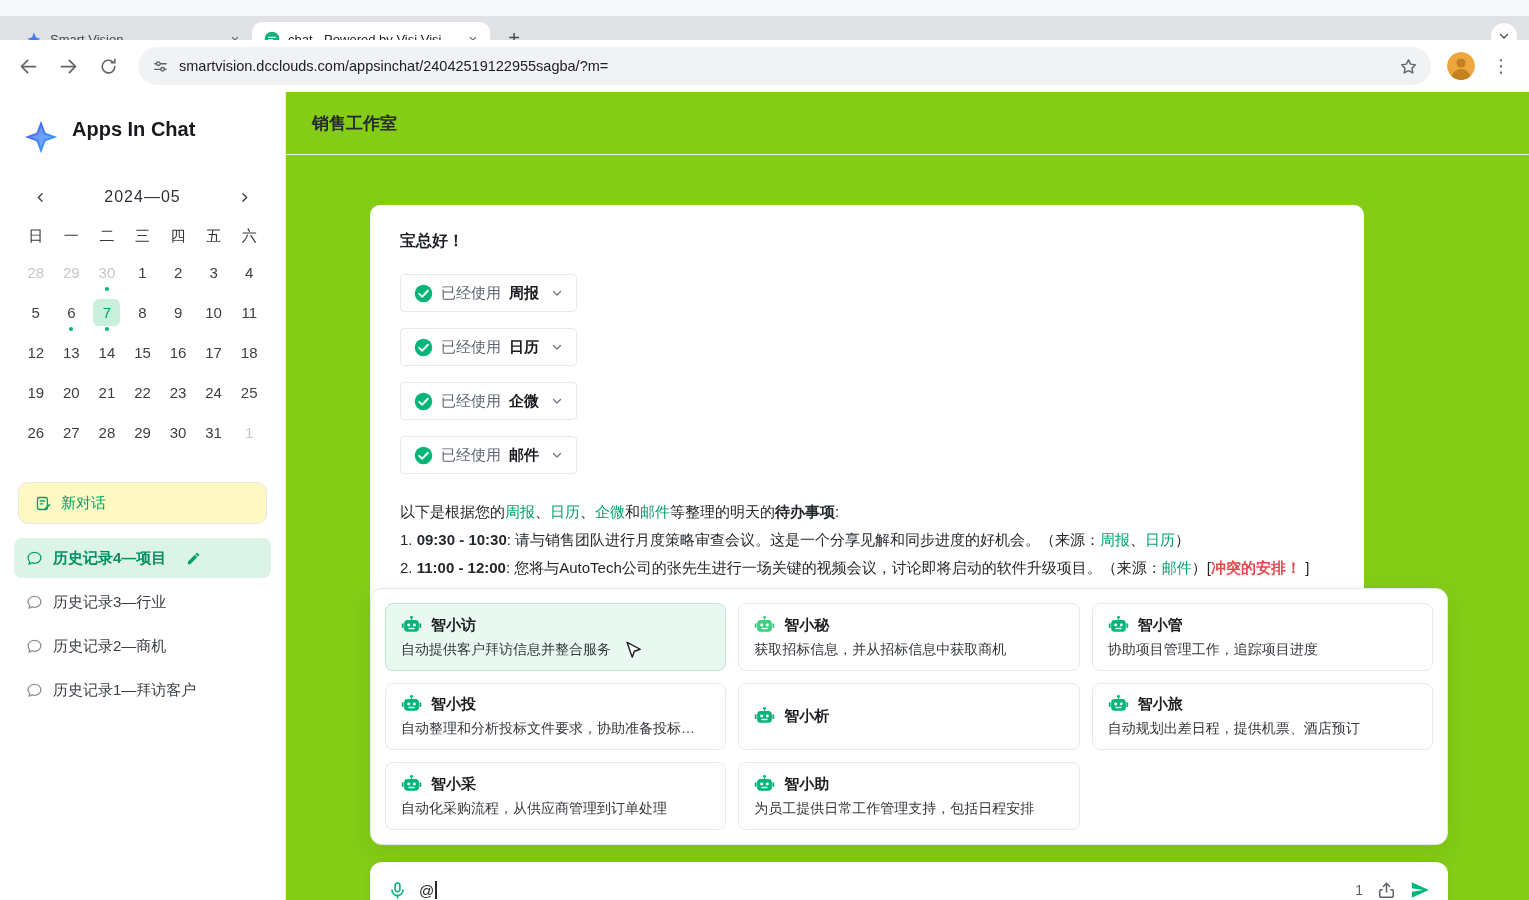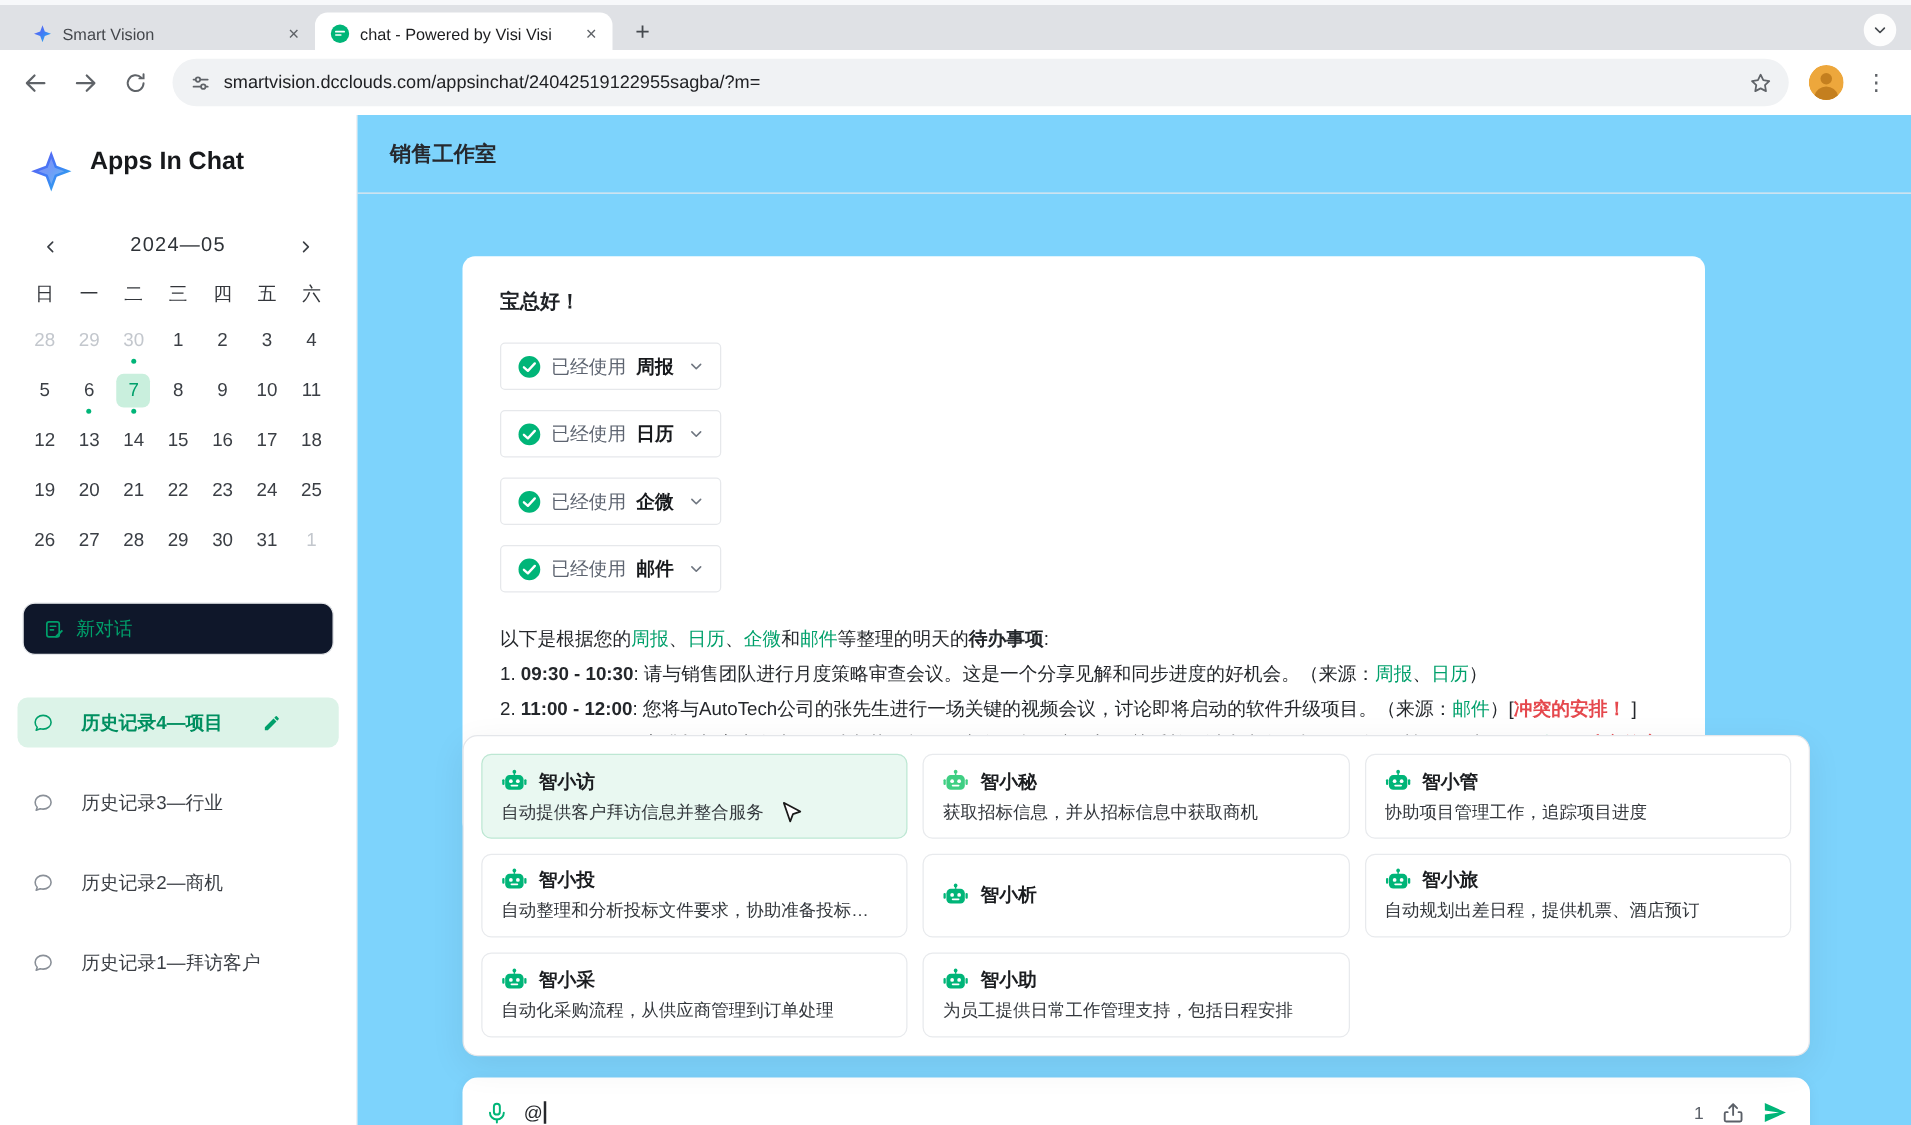--- a/index.html
+++ b/index.html
@@ -1,20 +1,20 @@
 <!DOCTYPE html>
 <html><head>
 <meta charset="utf-8">
 <style>
   * { box-sizing: border-box; margin: 0; padding: 0; }
   body { background:#dfe1e5; font-family:"Liberation Sans", sans-serif; }
   .screen { position:relative; width:1529px; height:900px; overflow:hidden; background:#f7f8fa; }
 
   
-  .tabstrip { position:absolute; top:4px; left:0; right:0; height:40px; background:#dfe1e5; display:flex; align-items:flex-end; padding-left:14px; }
+  .tabstrip { position:absolute; top:16px; left:0; right:0; height:40px; background:#dfe1e5; display:flex; align-items:flex-end; padding-left:14px; }
   .tab { width:238px; height:34px; display:flex; align-items:center; gap:8px; padding:0 8px 0 12px; font-size:13px; color:#44474c; border-radius:10px 10px 0 0; }
   .tab.active { background:#fff; color:#1c1d1f; }
   .tab-fav { width:16px; height:16px; flex:0 0 auto; display:flex; }
   .tab-title { flex:1; white-space:nowrap; overflow:hidden; text-overflow:ellipsis; }
   .tab-close { width:18px; height:18px; border-radius:50%; display:flex; align-items:center; justify-content:center; font-size:15px; color:#5f6368; cursor:pointer; }
   .newtab { width:28px; height:28px; margin:0 0 4px 10px; display:flex; align-items:center; justify-content:center; font-size:20px; color:#45494e; border-radius:50%; cursor:pointer; }
   .tabsearch { position:absolute; right:12px; top:7px; width:26px; height:26px; background:#fdfdfd; border-radius:50%; display:flex; align-items:center; justify-content:center; cursor:pointer; }
 
   .toolbar { position:absolute; top:40px; left:0; right:0; height:52px; background:#fff; display:flex; align-items:center; padding:0 10px; gap:4px; }
   .tb-btn { width:36px; height:36px; border-radius:50%; display:flex; align-items:center; justify-content:center; cursor:pointer; flex:0 0 auto; }
@@ -33,29 +33,29 @@
   .cal-title { font-size:16px; color:#2e3237; letter-spacing:1px; }
   .cal-arrow { width:24px; height:24px; display:flex; align-items:center; justify-content:center; cursor:pointer; }
   .cal-grid { display:grid; grid-template-columns:repeat(7,1fr); margin-top:8px; }
   .cal-wd { height:32px; line-height:32px; text-align:center; font-size:15px; color:#33363b; }
   .cal-cell { height:40px; display:flex; align-items:center; justify-content:center; cursor:pointer; }
   .chip { position:relative; width:27px; height:27px; line-height:27px; text-align:center; font-size:15px; color:#3b3f45; border-radius:6px; }
   .chip.muted { color:#c3c7cd; }
   .chip.selected { background:#c9efdd; color:#00a06b; }
   .chip .dot { position:absolute; left:50%; transform:translateX(-50%); bottom:-5px; width:4px; height:4px; border-radius:50%; background:#00b578; }
 
-  .new-chat { margin:30px 18px 14px; height:42px; border:1px solid #e4e6e9; border-radius:10px; display:flex; align-items:center; gap:9px; padding:0 16px; font-size:15px; color:#00a06b; cursor:pointer; background:#0f172a; }
+  .new-chat { margin:30px 18px 14px; height:42px; border:1px solid #e4e6e9; border-radius:10px; display:flex; align-items:center; gap:9px; padding:0 16px; font-size:15px; color:#00a06b; cursor:pointer; background:#fef9c3; }
   .hist { padding:0 14px; display:flex; flex-direction:column; gap:4px; }
-  .hist-item { height:40px; border-radius:8px; display:flex; align-items:center; gap:22px; padding:0 12px; font-size:15px; color:#3a3e44; cursor:pointer;margin-top:20px; }
+  .hist-item { height:40px; border-radius:8px; display:flex; align-items:center; gap:10px; padding:0 12px; font-size:15px; color:#3a3e44; cursor:pointer; }
   .hist-item.active { background:#dcf3e8; color:#008f60; font-weight:600; }
   .hist-ic { display:flex; flex:0 0 auto; }
   .hist-edit { display:flex; margin-left:10px; cursor:pointer; }
 
   
-  .main { position:absolute; left:286px; top:92px; right:0; bottom:0; background:#7dd3fc; }
+  .main { position:absolute; left:286px; top:92px; right:0; bottom:0; background:#84cc16; }
   .main-header { height:63px; display:flex; align-items:center; padding:0 26px; border-bottom:1px solid #e7e9eb; font-size:17px; font-weight:700; color:#26292e; }
 
   .msg-card { position:absolute; left:84px; top:113px; width:994px; background:#fff; border-radius:10px; padding:26px 30px 30px; }
   .greeting { font-size:16px; font-weight:700; color:#1f2226; }
   .pills { display:flex; flex-direction:column; align-items:flex-start; gap:16px; margin:22px 0 24px; }
   .pill { display:flex; align-items:center; gap:8px; height:38px; padding:0 13px; border:1px solid #e6e8eb; border-radius:4px; background:#fff; font-size:15px; cursor:pointer; }
   .pill-ic { display:flex; }
   .pill-pre { color:#5d6470; }
   .pill-tool { color:#17191c; font-weight:700; }
   .pill-chev { display:flex; margin-left:4px; }

